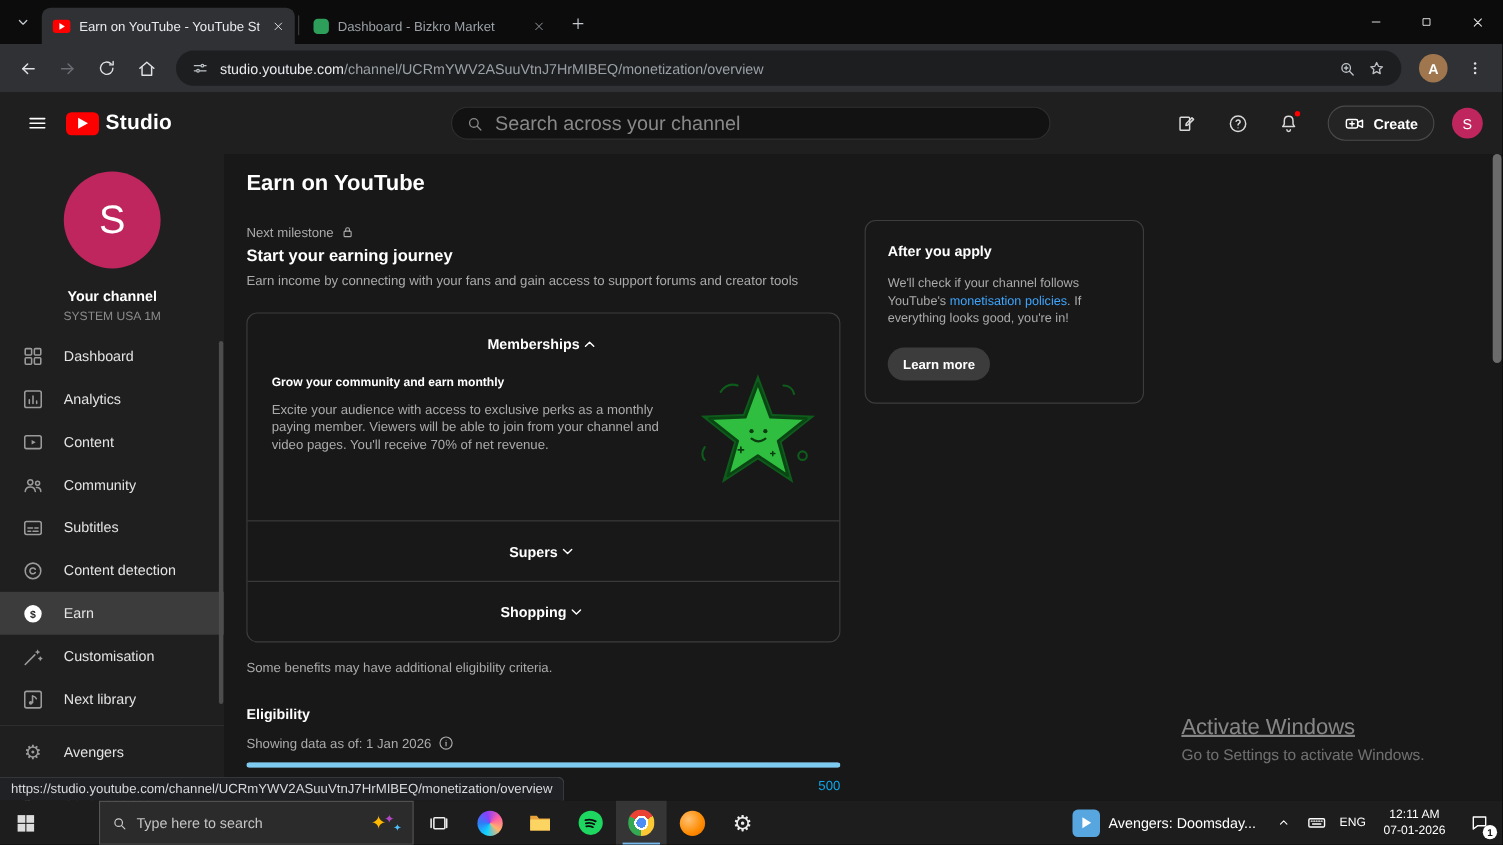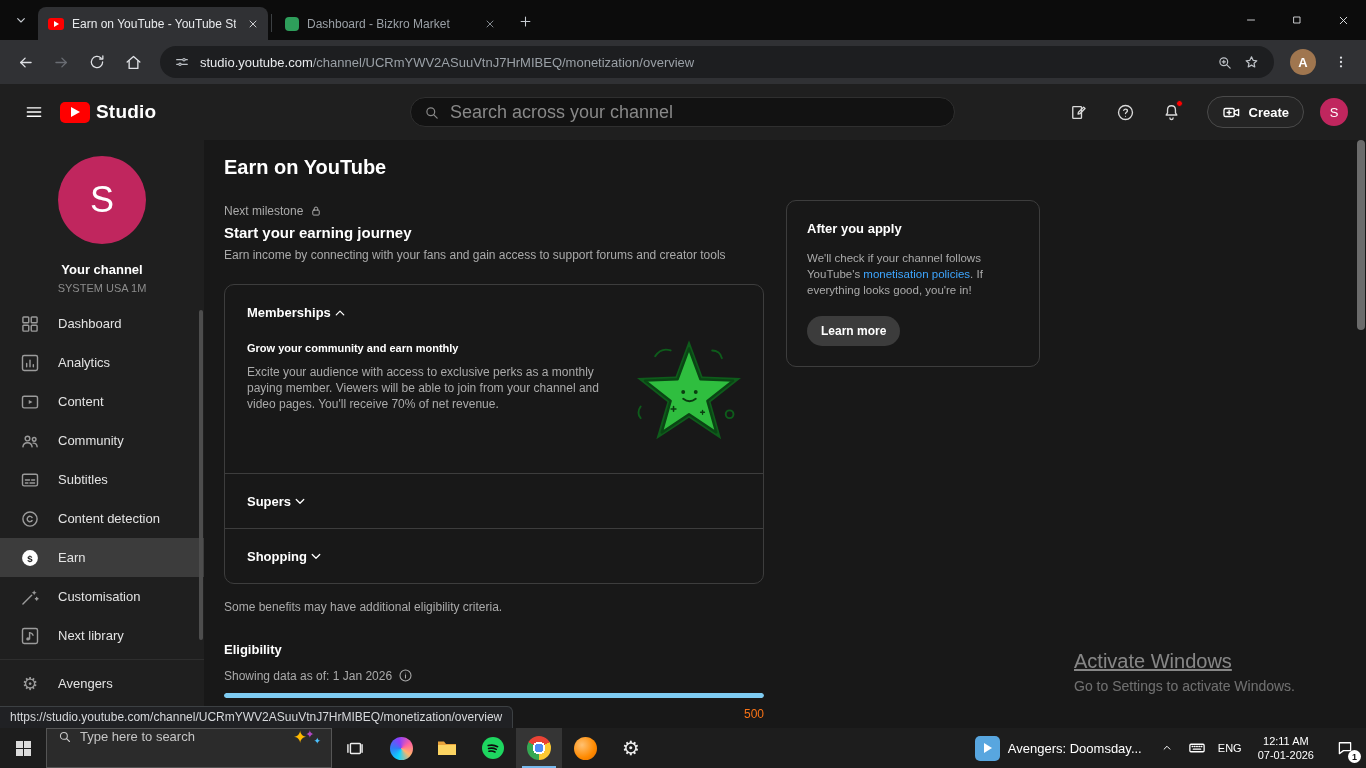--- a/index.html
+++ b/index.html
@@ -68,37 +68,37 @@
 
   
   .main{position:absolute;left:204px;top:140px;right:0;bottom:40px;background:#181818;overflow:hidden;}
   .content{position:absolute;left:20px;top:0;width:540px;}
   .page-title{margin-top:16px;font-size:20px;font-weight:700;color:#fff;}
   .milestone{margin-top:25px;display:flex;align-items:center;gap:6px;color:#aaa;font-size:12px;}
   .milestone .ic{color:#aaa;}
   .journey-title{margin-top:6px;font-size:15px;font-weight:700;color:#fff;}
   .journey-sub{margin-top:7px;font-size:12px;color:#aaa;}
   .benefit-card{margin-top:22px;border:1px solid #3d3d3d;border-radius:10px;}
-  .sec-head{height:55px;display:flex;align-items:center;justify-content:flex-start;padding:0 22px;cursor:pointer;}
+  .sec-head{height:55px;display:flex;align-items:center;justify-content:center;padding:0 22px;cursor:pointer;}
   .sec-title{font-size:13px;font-weight:700;color:#fff;}
   .chev{color:#fff;}
   .sec-border{border-top:1px solid #3d3d3d;}
   .mem-body{position:relative;padding:2px 22px 0;height:133px;}
   .mem-tag{font-size:11px;font-weight:700;color:#fff;}
   .mem-desc{margin-top:10px;font-size:12px;line-height:16px;color:#aaa;width:368px;}
   .star-wrap{position:absolute;top:-4px;right:16px;width:116px;height:112px;}
   .note{margin-top:16px;font-size:12px;color:#aaa;}
   .elig-title{margin-top:28px;font-size:13px;font-weight:700;color:#fff;}
   .asof{margin-top:11px;display:flex;align-items:center;gap:6px;color:#aaa;font-size:12px;}
   .asof .ic{color:#aaa;}
   .pbar{margin-top:10px;height:5px;border-radius:3px;background:#3a3a3a;overflow:hidden;}
   .pfill{height:100%;background:#7ecbf2;border-radius:3px;}
   .prow{margin-top:9px;display:flex;justify-content:space-between;font-size:12px;}
   .prow .l{color:#fff;font-weight:700;}
-  .prow .r{color:#f97316;}
+  .prow .r{color:#0ea5e9;}
 
   .apply-card{position:absolute;left:582px;top:60px;width:254px;border:1px solid #3d3d3d;border-radius:10px;padding:20px;}
   .ac-title{font-size:13px;font-weight:700;color:#fff;}
   .ac-body{margin-top:14px;font-size:11.5px;line-height:16px;color:#aaa;}
   .ac-link{color:#3ea6ff;cursor:pointer;}
   .ac-btn{margin-top:18px;padding:8px 14px;border:none;border-radius:17px;background:#3c3c3c;color:#fff;font-size:12px;font-weight:700;font-family:inherit;cursor:pointer;}
 
   .watermark{position:absolute;left:870px;top:510px;color:rgba(255,255,255,.48);}
   .wm1{font-size:20px;text-decoration:underline;}
   .wm2{font-size:14px;margin-top:5px;color:rgba(255,255,255,.38);}
@@ -106,21 +106,21 @@
   .page-thumb{position:absolute;right:1px;top:0;width:8px;height:190px;background:#6b6b6b;border-radius:4px;}
 
   
   .status-bubble{position:absolute;left:0;bottom:40px;background:#202124;border:1px solid #3c4043;border-left:none;border-bottom:none;border-radius:0 6px 0 0;padding:3px 10px 4px;font-size:12px;color:#d7d9dc;z-index:30;white-space:nowrap;}
 
   
   .taskbar{position:absolute;left:0;bottom:0;width:100%;height:40px;background:#1d1d1d;display:flex;align-items:center;z-index:40;}
   .tb-btn{width:46px;height:40px;display:flex;align-items:center;justify-content:center;color:#eee;}
   .win-logo{display:grid;grid-template-columns:7px 7px;grid-template-rows:7px 7px;gap:1px;}
   .win-logo span{background:#dcdcdc;}
-  .tb-search{width:286px;height:40px;background:#2b2b2b;border:1px solid #555;display:flex;align-items:flex-start;padding:0 10px;gap:8px;color:#ccc;}
+  .tb-search{width:286px;height:40px;background:#2b2b2b;border:1px solid #555;display:flex;align-items:center;padding:0 10px;gap:8px;color:#ccc;margin-left:44px;}
   .tb-search input{flex:1;min-width:0;background:transparent;border:none;outline:none;color:#ddd;font-size:13px;font-family:inherit;}
   .tb-search input::placeholder{color:#c5c5c5;}
   .sparkles{display:flex;align-items:flex-start;}
   .sp1{color:#ffb900;font-size:17px;line-height:17px;}
   .sp2{color:#b146c2;font-size:11px;line-height:11px;margin-left:-2px;}
   .sp3{color:#4cc2ff;font-size:9px;line-height:9px;margin-left:-1px;margin-top:8px;}
   .tb-app{width:46px;height:40px;display:flex;align-items:center;justify-content:center;position:relative;color:#eee;}
   .tb-app.active{background:#353535;}
   .tb-app.active::after{content:"";position:absolute;left:6px;right:6px;bottom:0;height:2px;background:#76b9ed;}
   .chrome-ball{width:24px;height:24px;border-radius:50%;background:radial-gradient(circle at center,#4e8cf5 0 4.5px,#fff 4.5px 6.5px,rgba(0,0,0,0) 6.5px),conic-gradient(from 60deg,#fcc934 0 120deg,#35a853 0 240deg,#ea4335 0 360deg);}

